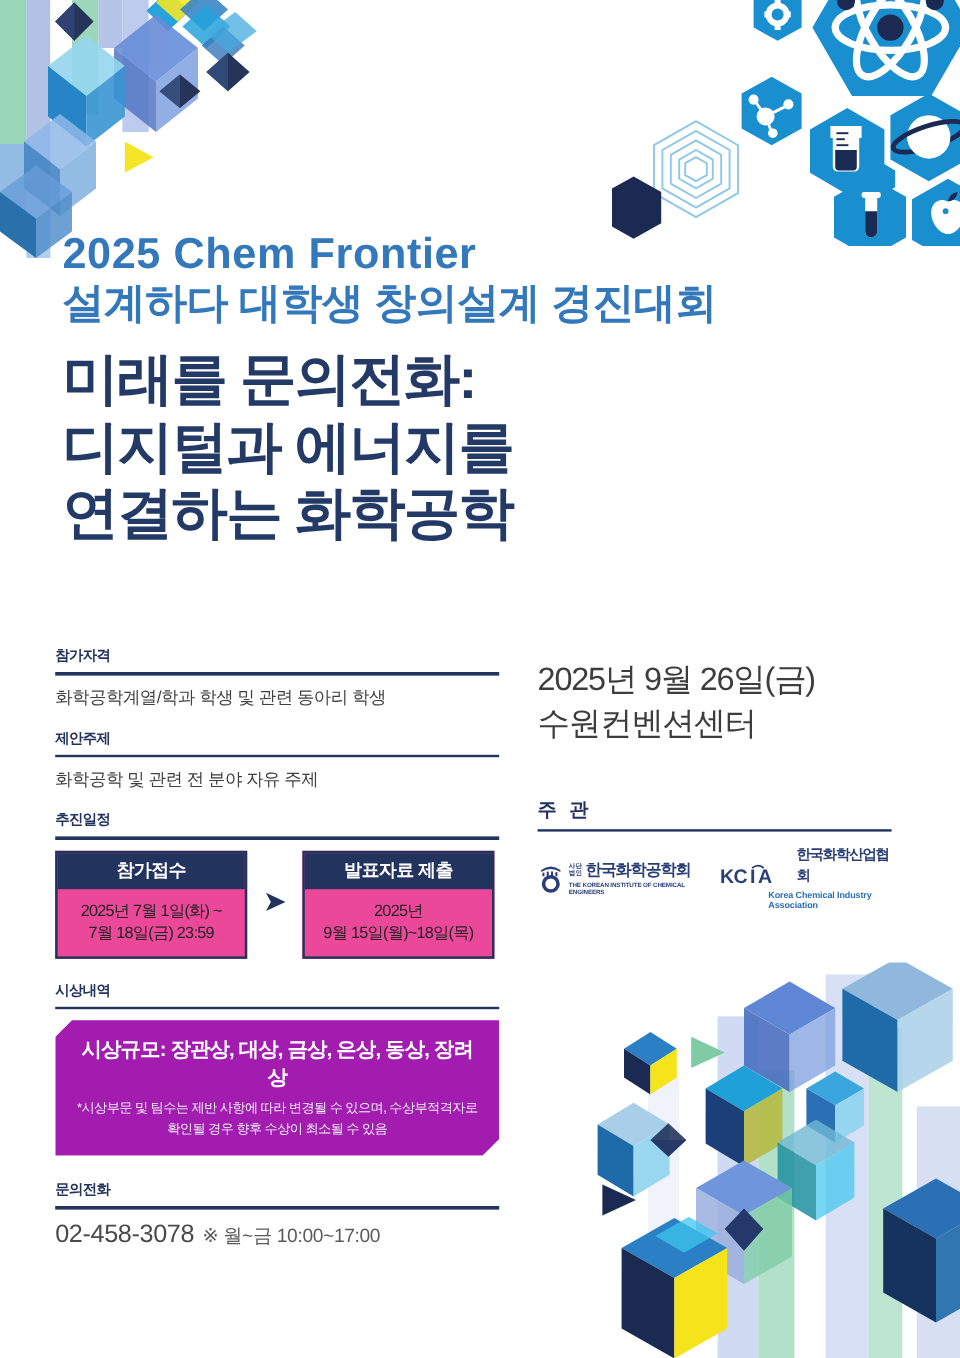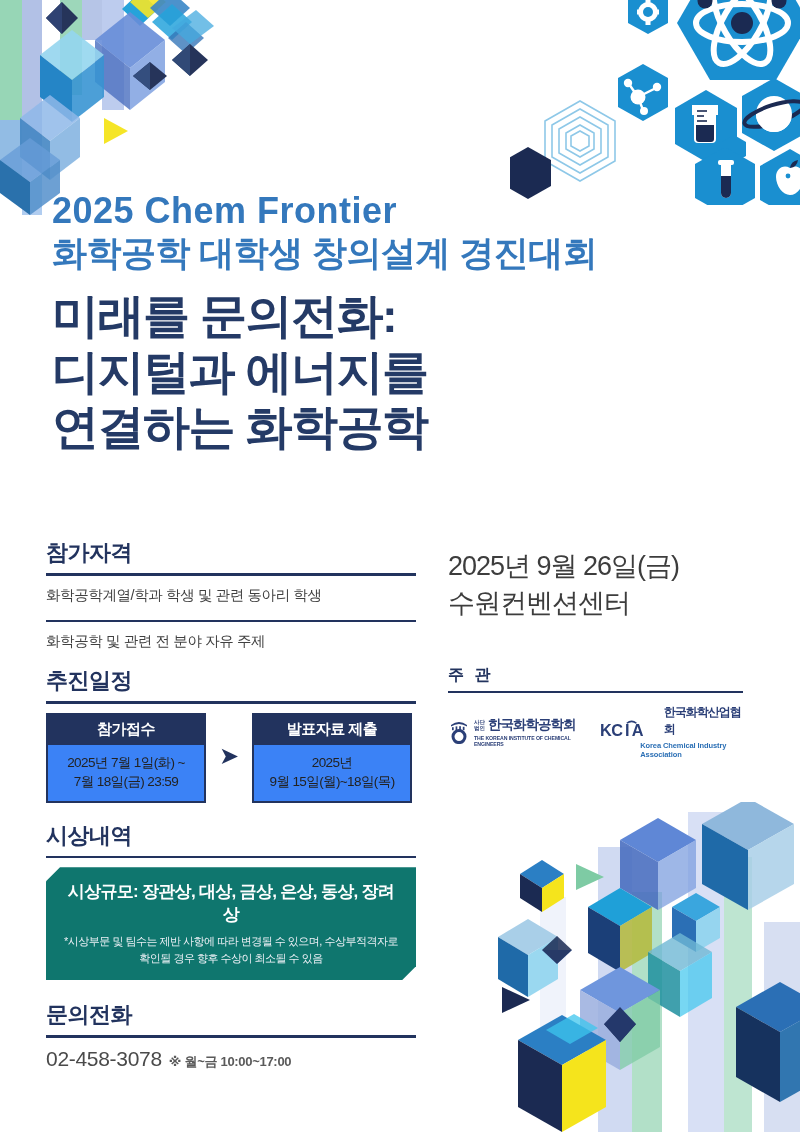--- a/index.html
+++ b/index.html
@@ -33,63 +33,63 @@
   .headline{
     font-size:47px;font-weight:800;letter-spacing:-1.5px;
     color:#243a66;line-height:1.18;margin:0;
   }
   .headline span{display:block;}
 
   
   .left-col{position:absolute;left:46px;top:538px;width:370px;}
   .sec{margin-bottom:14px;}
   .sec-head{
-    font-size:22px;font-weight:800;color:#22335e;letter-spacing:-.5px;
+    font-size:12px;font-weight:800;color:#22335e;letter-spacing:-.5px;
     margin:0 0 5px 0;
   }
   .sec-rule{height:2.5px;background:#22335e;width:100%;margin-bottom:9px;}
   .sec-body{
     font-size:14.5px;color:#404040;letter-spacing:-.4px;line-height:1.45;margin:0;
   }
 
   
   .sched{display:flex;align-items:center;gap:0;margin-top:2px;}
-  .sbox{width:156px;border:2px solid #22335e;background:#3b82f6;}
+  .sbox{width:156px;border:2px solid #22335e;background:#ec4899;}
   .sbox-head{
     background:#22335e;color:#fff;text-align:center;
     font-size:15px;font-weight:600;letter-spacing:-.5px;padding:5px 2px 6px;
   }
   .sbox-body{
     text-align:center;color:#222;font-size:13.5px;letter-spacing:-.6px;
     line-height:1.45;padding:8px 3px 9px;
   }
   .sarrow{
     width:46px;display:flex;align-items:center;justify-content:center;
     color:#22335e;font-size:24px;line-height:1;padding-bottom:4px;
   }
 
   
   .awards{
-    background:#0f766e;color:#fff;margin-top:4px;
+    background:#a21caf;color:#fff;margin-top:4px;
     padding:13px 16px 14px;width:100%;box-sizing:border-box;
     clip-path:polygon(14px 0, 100% 0, 100% calc(100% - 14px), calc(100% - 14px) 100%, 0 100%, 0 14px);
   }
   .awards-main{
     text-align:center;font-size:17px;font-weight:700;letter-spacing:-.7px;
     margin:0 0 7px 0;
   }
   .awards-note{
     font-size:11px;line-height:1.5;letter-spacing:-.5px;margin:0;
     text-align:center;color:#eef1f7;
   }
 
   
   .phone-line{display:flex;align-items:baseline;gap:7px;}
   .phone-num{font-size:21px;color:#4a4a4a;letter-spacing:-.3px;}
-  .phone-note{font-size:13px;color:#5a5a5a;letter-spacing:-.3px;font-weight:bold;}
+  .phone-note{font-size:16px;color:#5a5a5a;letter-spacing:-.3px;}
 
   
   .right-col{position:absolute;left:448px;top:548px;width:300px;}
   .when{
     font-size:27px;color:#3d3d3d;letter-spacing:-1px;line-height:1.38;margin:0;
   }
   .when span{display:block;}
   .host{margin-top:42px;}
   .host-head{
     font-size:16px;font-weight:800;color:#22335e;letter-spacing:3px;margin:0 0 5px 0;
@@ -268,37 +268,38 @@
       <g transform="translate(266,160)">
         <path d="M14 8 c-7 -4 -14 1 -14 9 c0 9 7 18 14 18 c7 0 14 -9 14 -18 c0 -8 -7 -13 -14 -9 z" fill="#fff"></path>
         <path d="M14 8 q1 -7 8 -8 q-1 7 -8 8 z" fill="#1b2a52"></path>
         <circle cx="12" cy="16" r="2.4" fill="#1a8fd0"></circle>
       </g>
     </g>
   </svg>
 
   <div class="title-wrap">
     <p class="title-en">2025 Chem Frontier</p>
-    <p class="title-ko">화학공학 대학생 창의설계 경진대회</p>
+    <p class="title-ko">설계하다 대학생 창의설계 경진대회</p>
     <h1 class="headline">
       <span>미래를 문의전화:</span>
       <span>디지털과 에너지를</span>
       <span>연결하는 화학공학</span>
     </h1>
   </div>
 
   <div class="left-col">
 
     <div class="sec">
       <p class="sec-head">참가자격</p>
       <div class="sec-rule"></div>
       <p class="sec-body">화학공학계열/학과 학생 및 관련 동아리 학생</p>
     </div>
 
     <div class="sec">
+      <p class="sec-head">제안주제</p>
       <div class="sec-rule"></div>
       <p class="sec-body">화학공학 및 관련 전 분야 자유 주제</p>
     </div>
 
     <div class="sec">
       <p class="sec-head">추진일정</p>
       <div class="sec-rule"></div>
       <div class="sched">
         <div class="sbox">
           <div class="sbox-head">참가접수</div>

